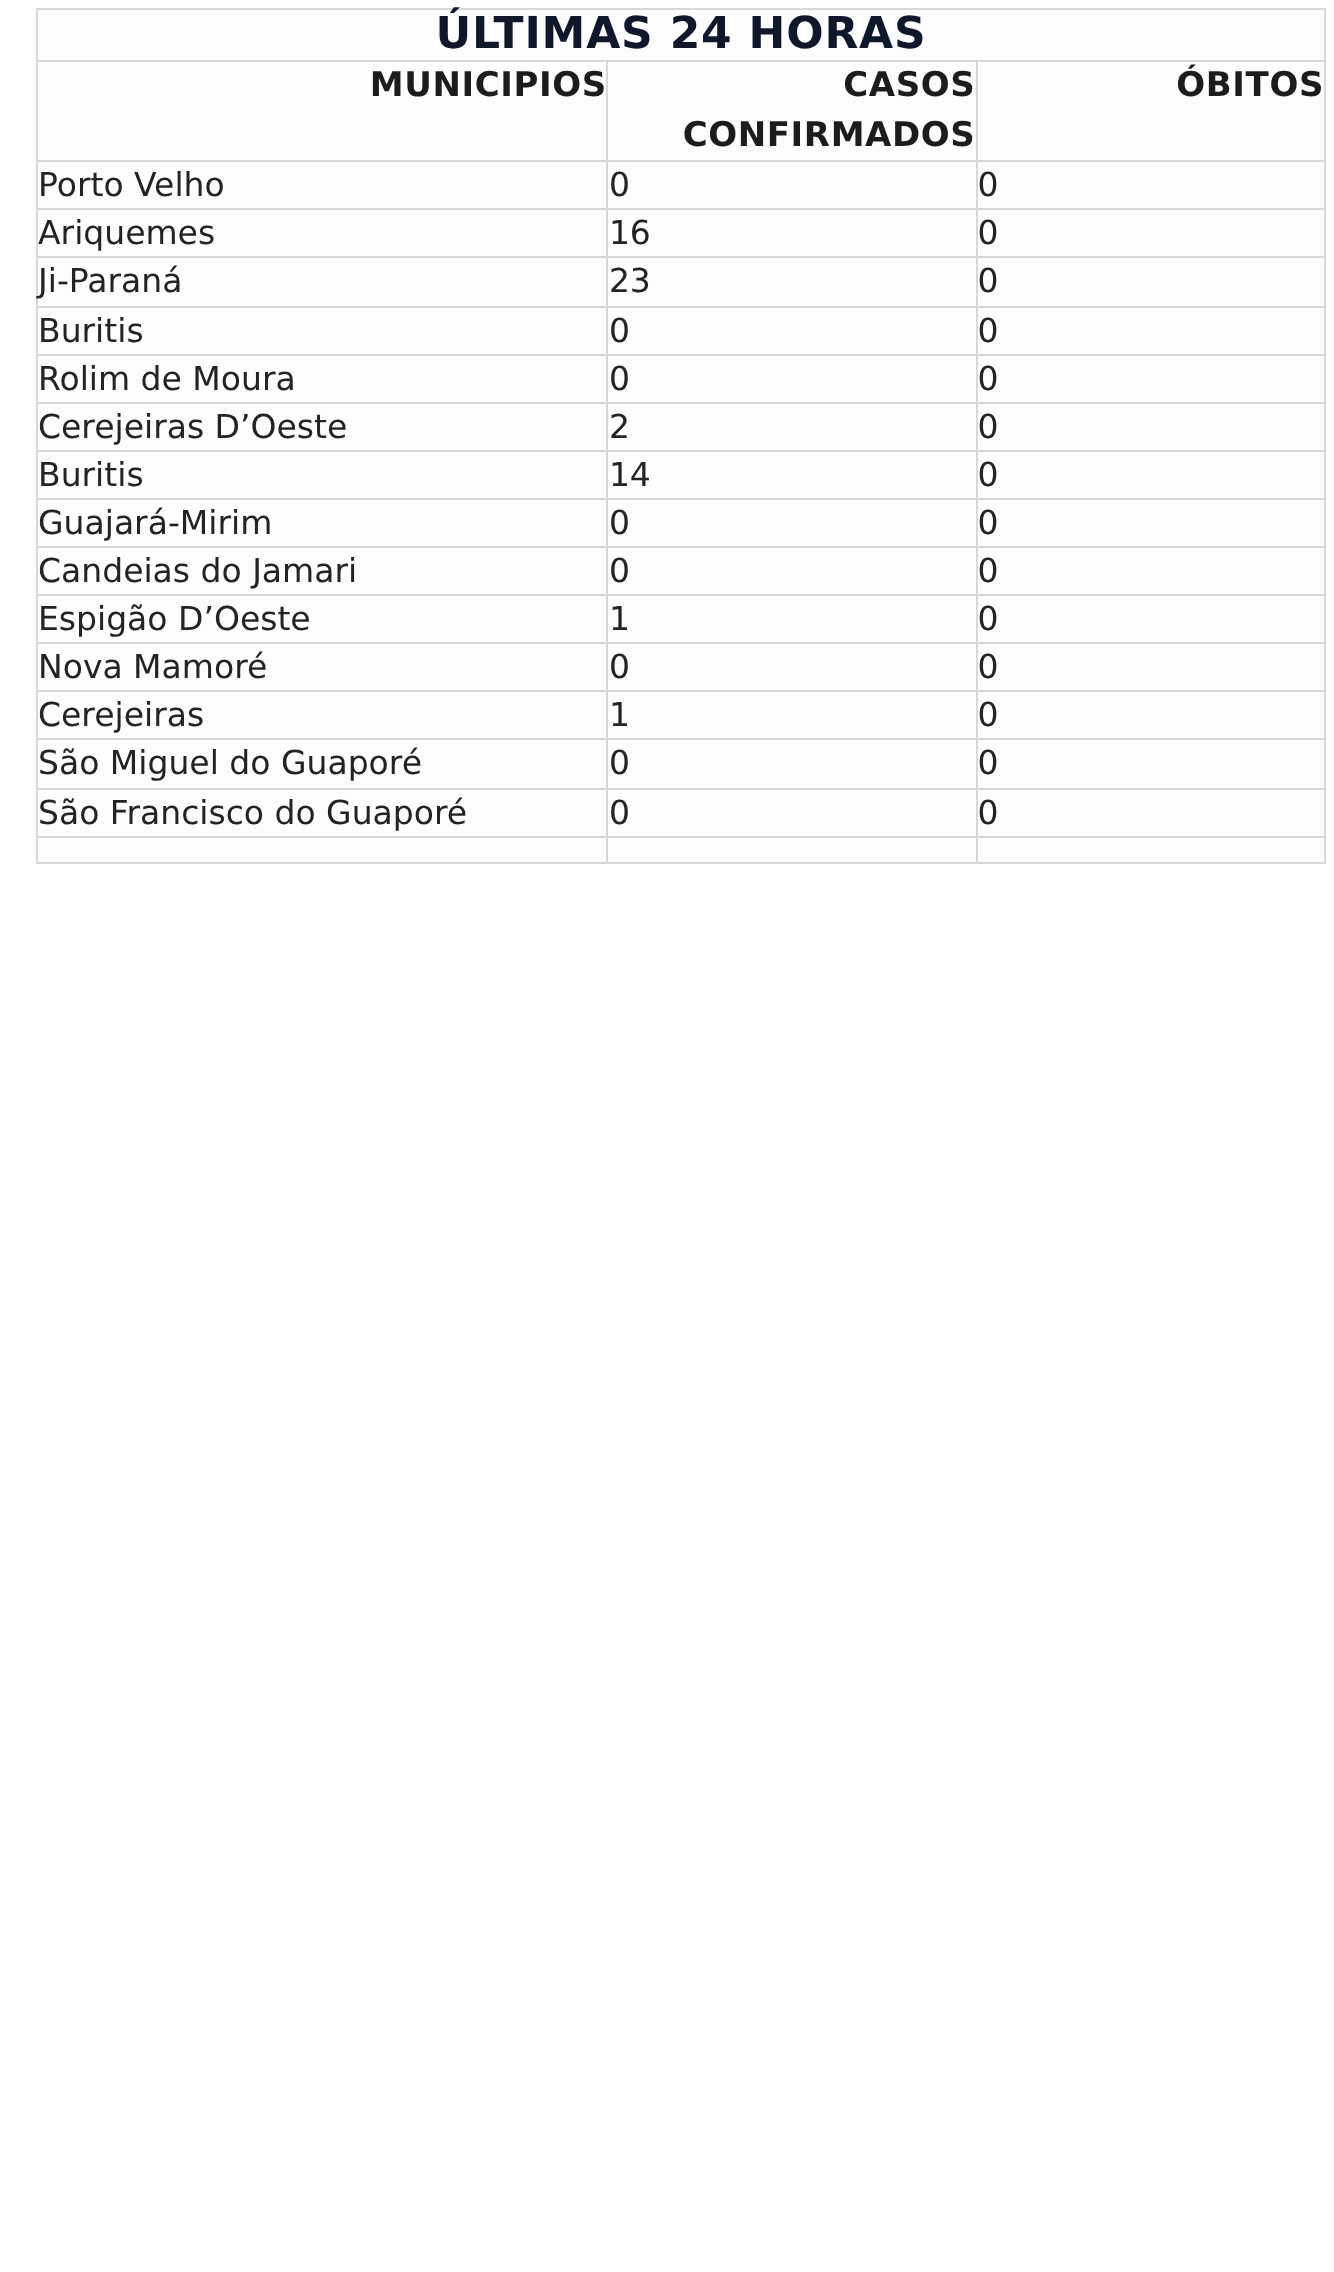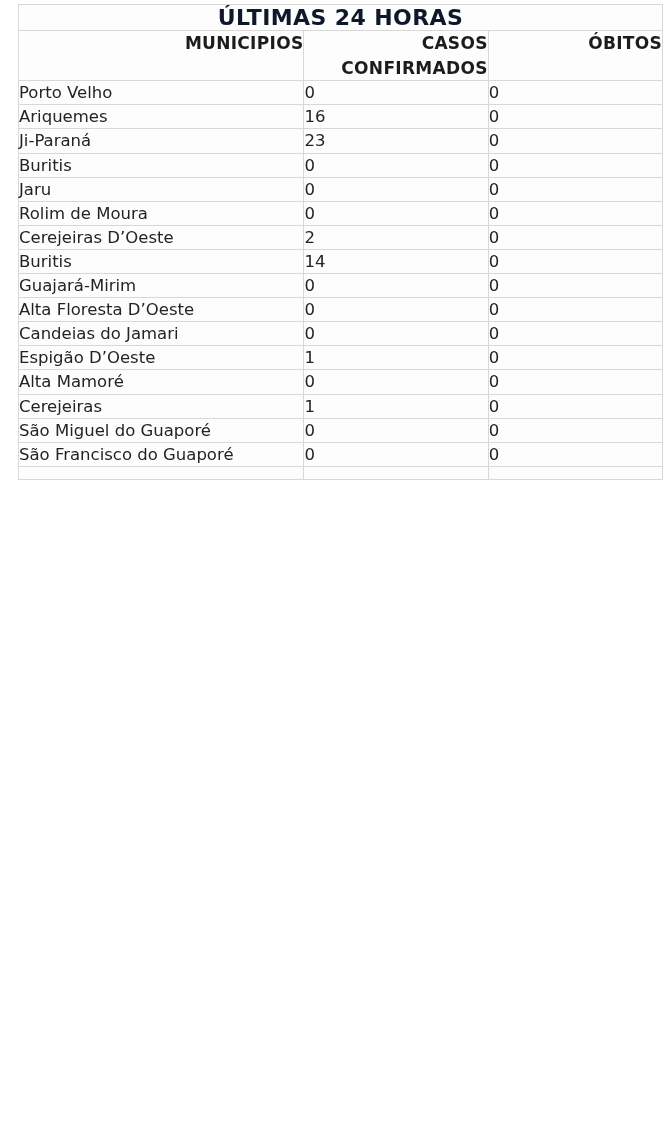--- a/index.html
+++ b/index.html
@@ -103,61 +103,51 @@
         <td class="cell">Ji-Paraná</td>
         <td class="cell">23</td>
         <td class="cell">0</td>
       </tr>
       <tr>
         <td class="cell">Buritis</td>
         <td class="cell">0</td>
         <td class="cell">0</td>
       </tr>
       <tr>
-        <td class="cell">Jaru</td>
-        <td class="cell">0</td>
-        <td class="cell">0</td>
-      </tr>
-      <tr>
         <td class="cell">Rolim de Moura</td>
         <td class="cell">0</td>
         <td class="cell">0</td>
       </tr>
       <tr>
         <td class="cell">Cerejeiras D’Oeste</td>
         <td class="cell">2</td>
         <td class="cell">0</td>
       </tr>
       <tr>
         <td class="cell">Buritis</td>
         <td class="cell">14</td>
         <td class="cell">0</td>
       </tr>
       <tr>
         <td class="cell">Guajará-Mirim</td>
         <td class="cell">0</td>
         <td class="cell">0</td>
       </tr>
       <tr>
-        <td class="cell">Alta Floresta D’Oeste</td>
-        <td class="cell">0</td>
-        <td class="cell">0</td>
-      </tr>
-      <tr>
         <td class="cell">Candeias do Jamari</td>
         <td class="cell">0</td>
         <td class="cell">0</td>
       </tr>
       <tr>
         <td class="cell">Espigão D’Oeste</td>
         <td class="cell">1</td>
         <td class="cell">0</td>
       </tr>
       <tr>
-        <td class="cell">Alta Mamoré</td>
+        <td class="cell">Nova Mamoré</td>
         <td class="cell">0</td>
         <td class="cell">0</td>
       </tr>
       <tr>
         <td class="cell">Cerejeiras</td>
         <td class="cell">1</td>
         <td class="cell">0</td>
       </tr>
       <tr>
         <td class="cell">São Miguel do Guaporé</td>

